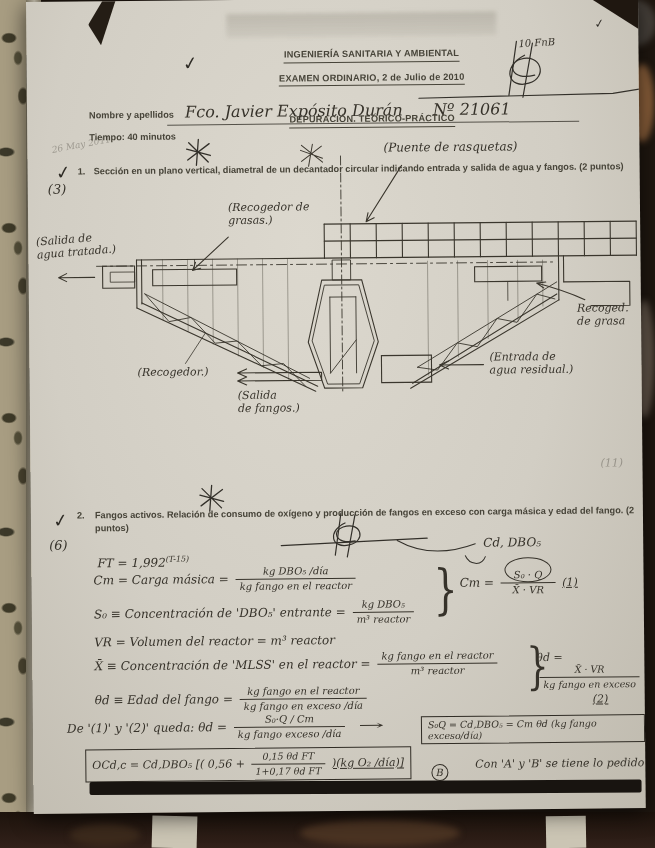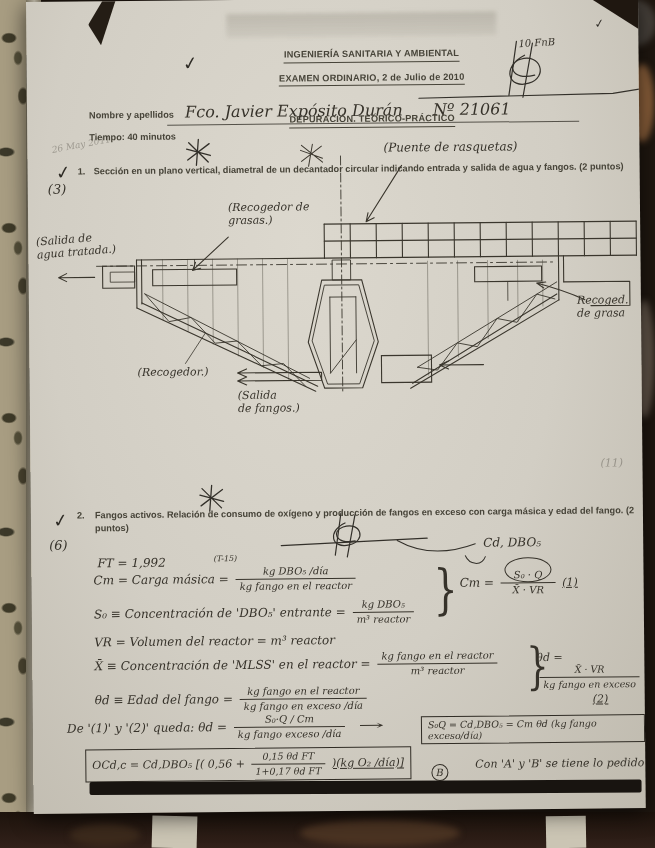--- a/index.html
+++ b/index.html
@@ -58,21 +58,21 @@
   .frac{display:inline-block;vertical-align:middle;text-align:center;margin:0 3px;font-size:10px;line-height:12px;}
   .frac .num{display:block;padding:0 4px 1px;border-bottom:1.1px solid #36322a;}
   .frac .den{display:block;padding:1px 4px 0;}
   .circ{border:1.2px solid #36322a;border-radius:50%;padding:11px 8px 1px;}
   .tag{text-decoration:underline;font-size:11px;}
   .brace{font-family:"DejaVu Serif",serif;color:#36322a;transform:scaleX(.7);transform-origin:left center;}
   .boxed{border:1.4px solid #302c25;padding:2px 6px;}
   .circle-b{border:1.4px solid #302c25;border-radius:50%;width:15px;height:15px;text-align:center;
     line-height:15px;font-size:10px;}
   .arrow-big{font-size:13px;display:inline-block;transform:scaleX(2.4);color:#36322a;}
-  .sup{font-size:8px;vertical-align:super;margin-left:48px;}
+  .sup{font-size:8px;vertical-align:super;}
   .faint{opacity:.35;}
   svg{display:block;}
 </style>
 </head>
 <body>
 
 <div class="photo">
 
   <div class="abs bg-left"></div>
   <div class="abs page-edge"></div>
@@ -181,25 +181,27 @@
 
           <rect x="348" y="214" width="50" height="27"></rect>
           <path d="M450,224 H406 M406,224 l9,-4 M406,224 l9,4"></path>
         </g>
       </svg>
       <div class="abs hw hw-label" style="left:4px;top:88px;transform:rotate(-4deg);">(Salida de
 agua tratada.)</div>
       <div class="abs hw hw-label" style="left:196px;top:58px;">(Recogedor de
 grasas.)</div>
       <div class="abs hw hw-label" style="left:352px;top:0;font-size:12px;">(Puente de rasquetas)</div>
-      <div class="abs hw hw-label" style="left:544px;top:154px;">Recoged.
+      <div class="abs hw hw-label" style="left:544px;top:162px;">Recoged.
 de grasa</div>
       <div class="abs hw hw-label" style="left:104px;top:222px;">(Recogedor.)</div>
       <div class="abs hw hw-label" style="left:204px;top:246px;">(Salida
 de fangos.)</div>
+      <div class="abs hw hw-label" style="left:456px;top:210px;">(Entrada de
+agua residual.)</div>
     </div>
 
     <div class="abs hw faint" style="left:570px;top:460px;font-size:11px;">(11)</div>
 
     <svg class="abs" style="left:168px;top:484px;" width="26" height="28" viewBox="0 0 24 26">
       <g stroke="#33302a" fill="none" stroke-width="1.2" stroke-linecap="round">
         <path d="M12,1 L10,25 M1,10 L23,16 M2,20 L22,5 M3,4 L21,22"></path>
       </g>
     </svg>
     <div class="abs check" style="left:22px;top:508px;">✓</div>

